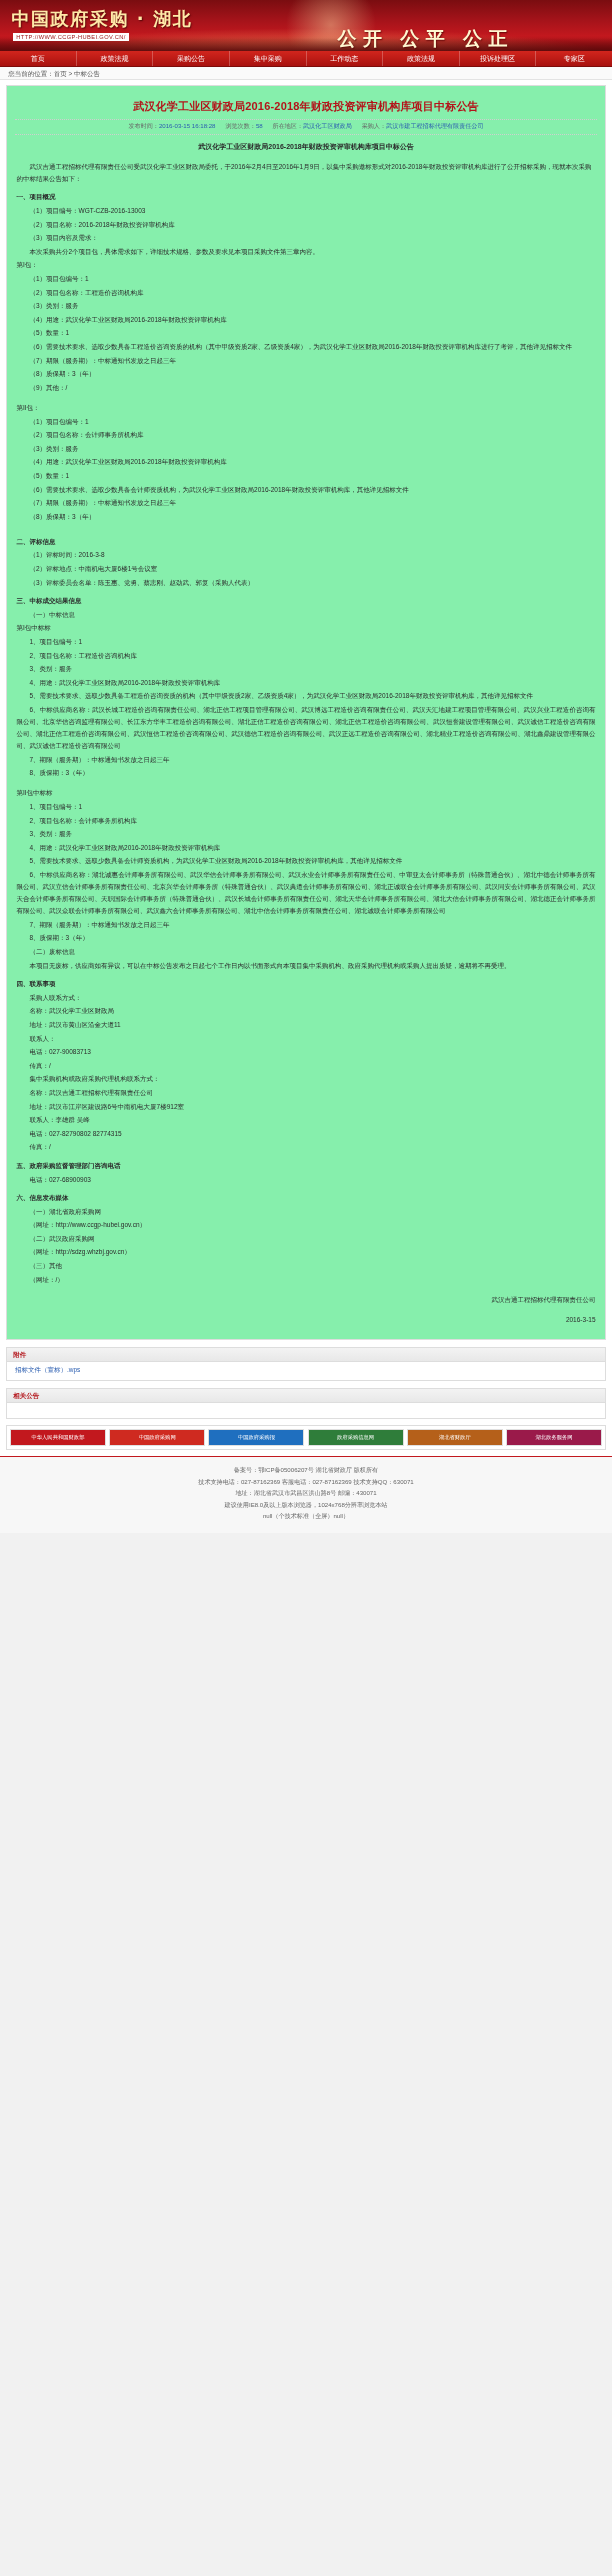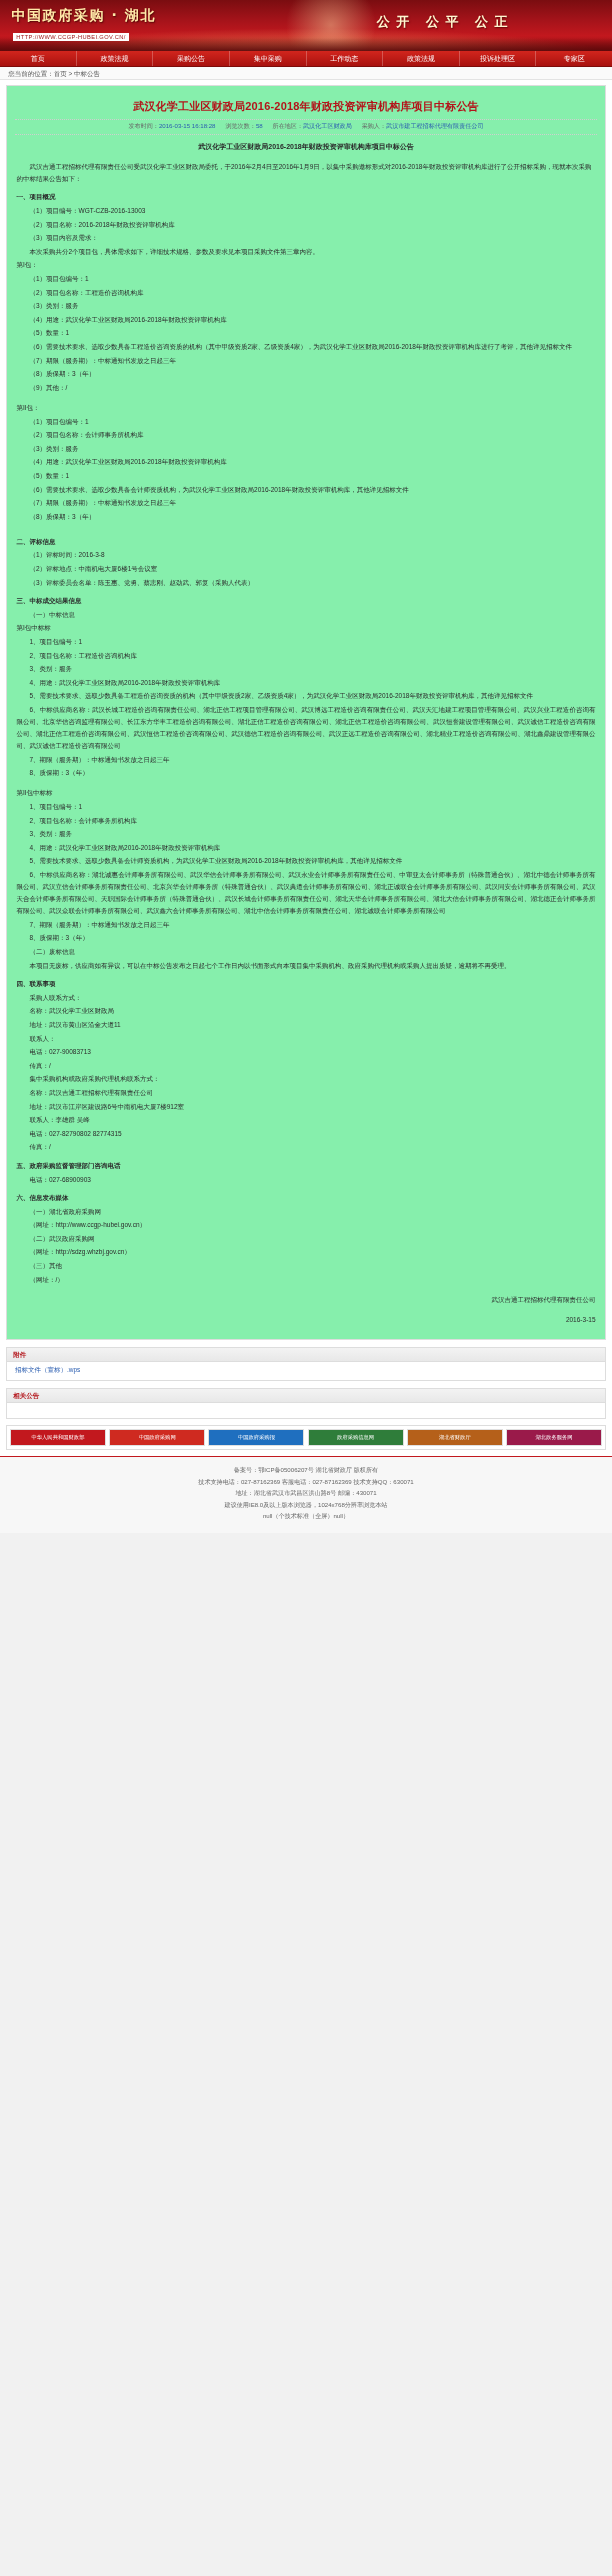--- a/index.html
+++ b/index.html
@@ -29,38 +29,38 @@
     background:
       linear-gradient(to top,rgba(90,8,10,.9),rgba(90,8,10,0));
   }
   .banner .sunbeam {
     position:absolute; left:46%; top:-24.5px; width:98px; height:98px;
     background:radial-gradient(circle,rgba(255,230,170,.45),rgba(255,230,170,0) 65%);
   }
   .logo-main {
     position:absolute; left:11.4px; top:6.5px;
     color:#ffe9a8;
-    font-size:14px;
+    font-size:18px;
     font-weight:bold;
     letter-spacing:1.6px;
     text-shadow:0.8px 0.8px 1.6px rgba(60,0,0,.8);
     font-family:"DejaVu Sans","Liberation Sans",sans-serif;
   }
   .logo-url {
     position:absolute; left:13px; top:33px;
     background:#fff;
     color:#9b1115;
     font-size:5.7px;
     padding:0.8px 3.3px;
     letter-spacing:0.4px;
   }
   .slogan {
-    position:absolute; right:98px; top:13px;
+    position:absolute; right:98px; top:26px;
     color:#fff7d0;
-    font-size:13px;
+    font-size:19px;
     letter-spacing:6.5px;
     font-weight:bold;
     text-shadow:0.8px 0.8px 1.6px rgba(80,0,0,.8);
     text-align:center;
   }
 
   
   .nav {
     display:flex;
     height:16.3px;

